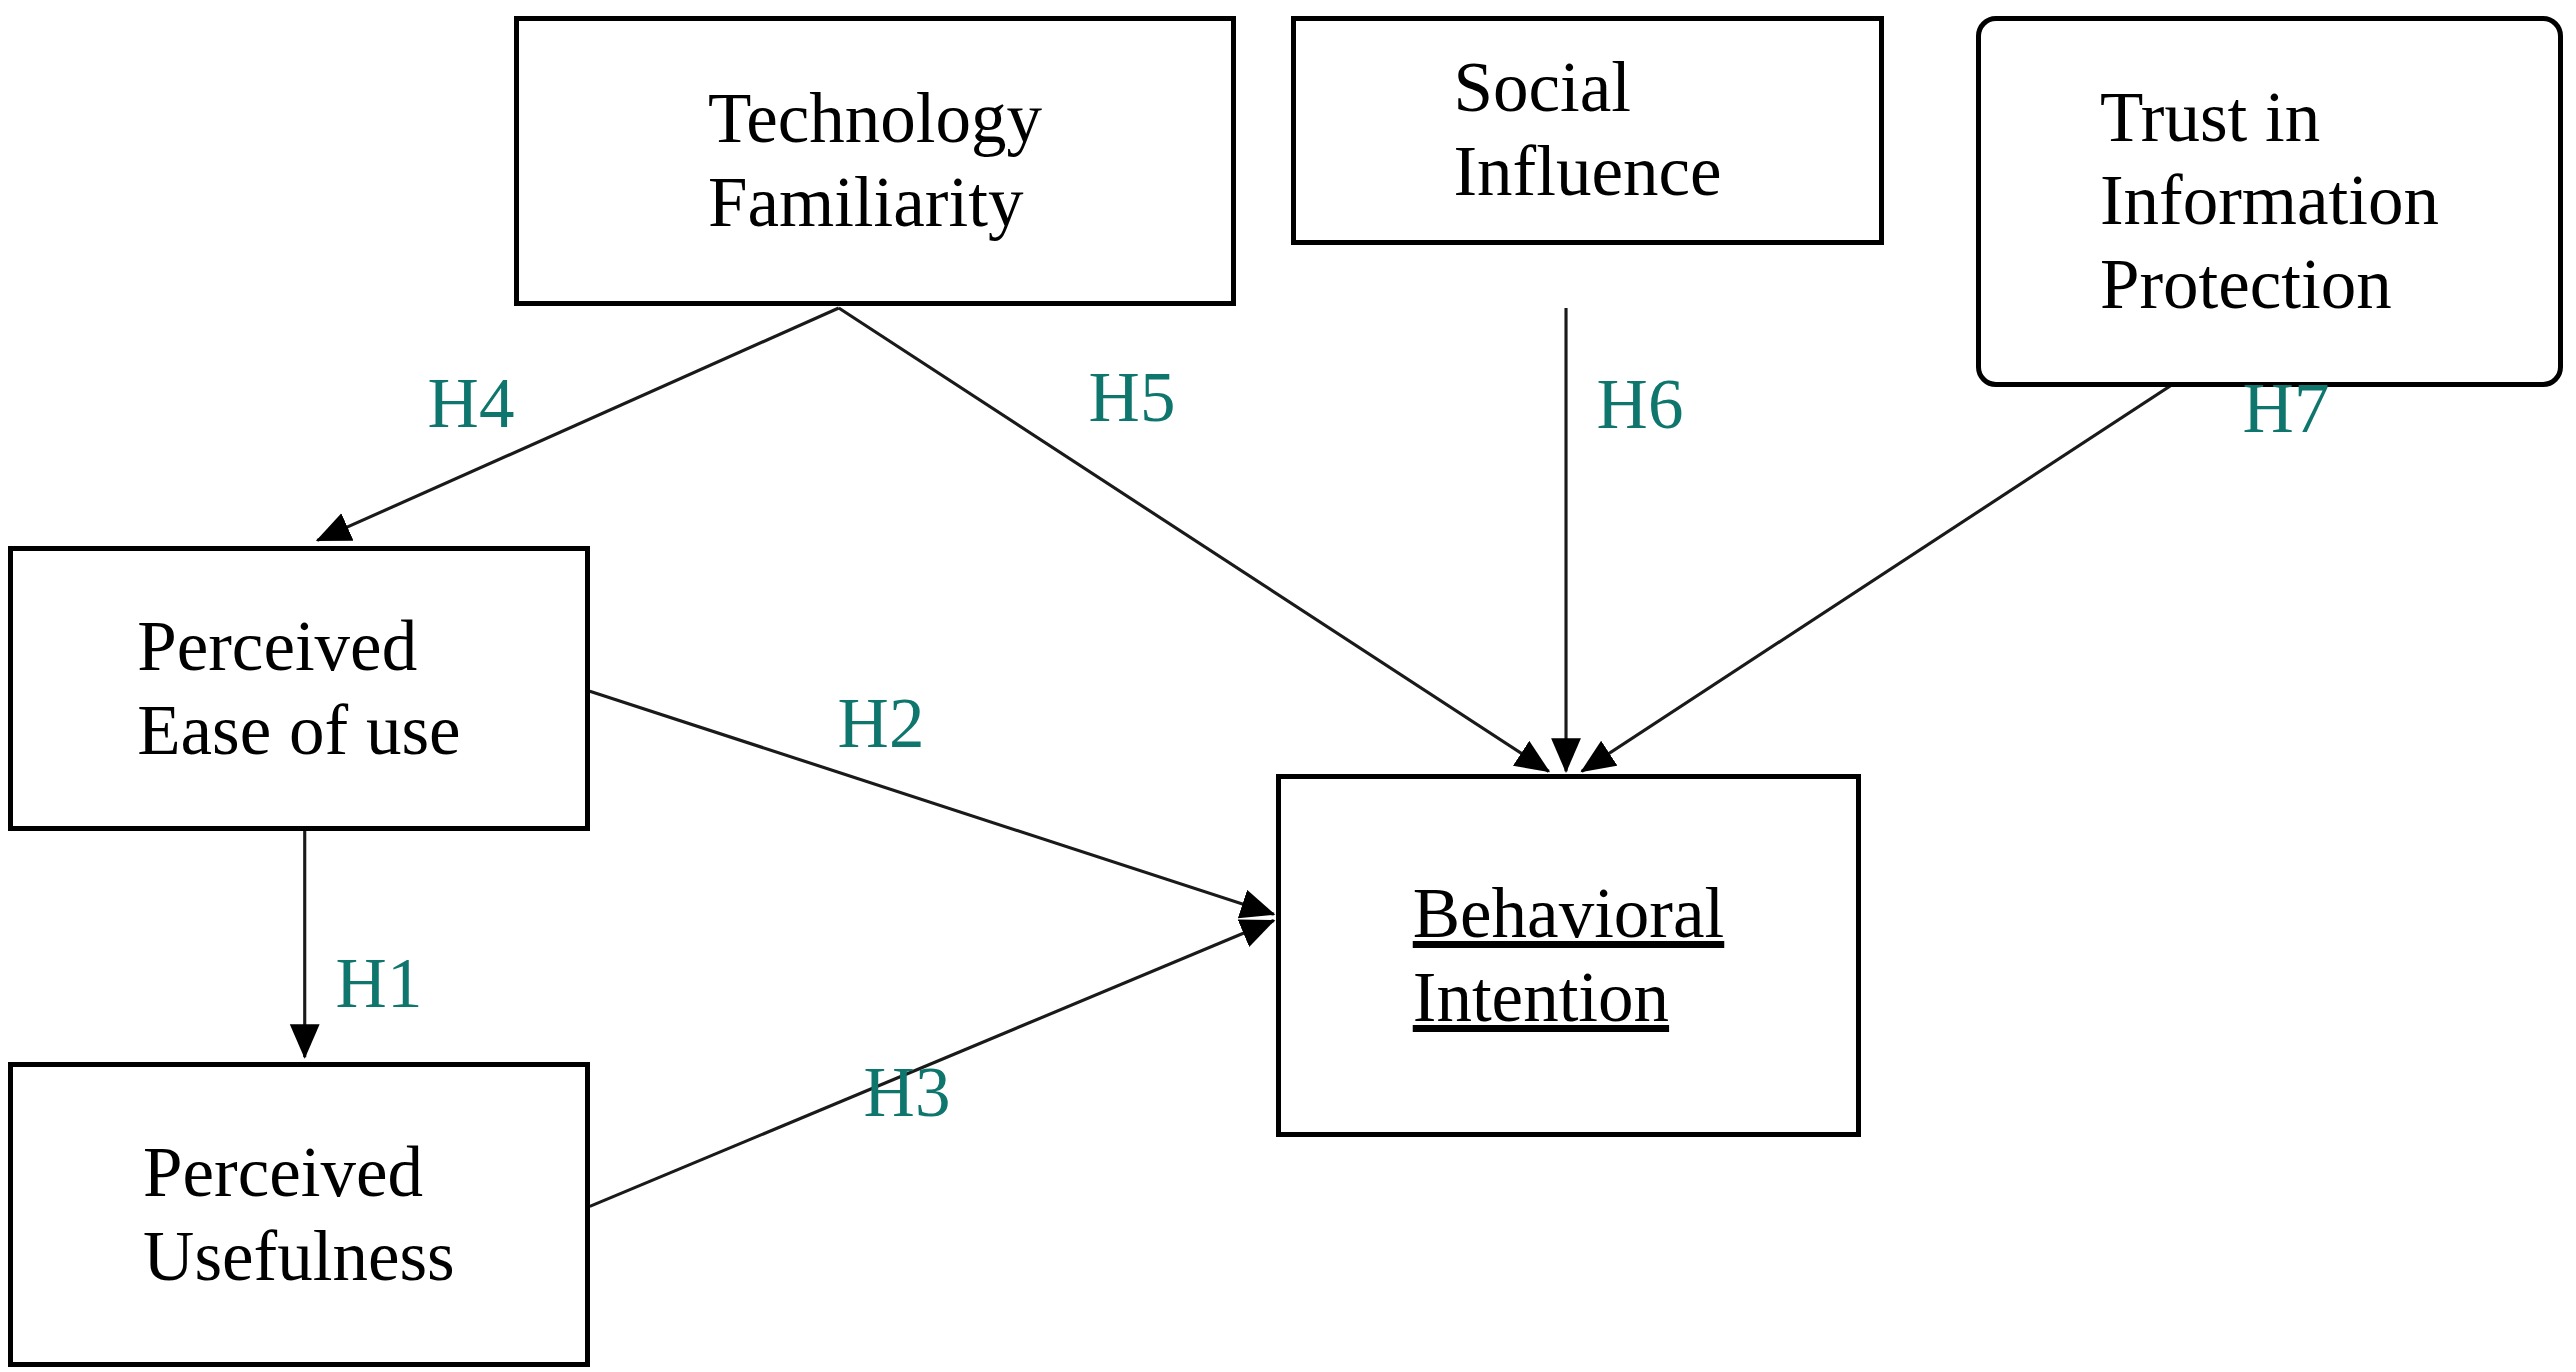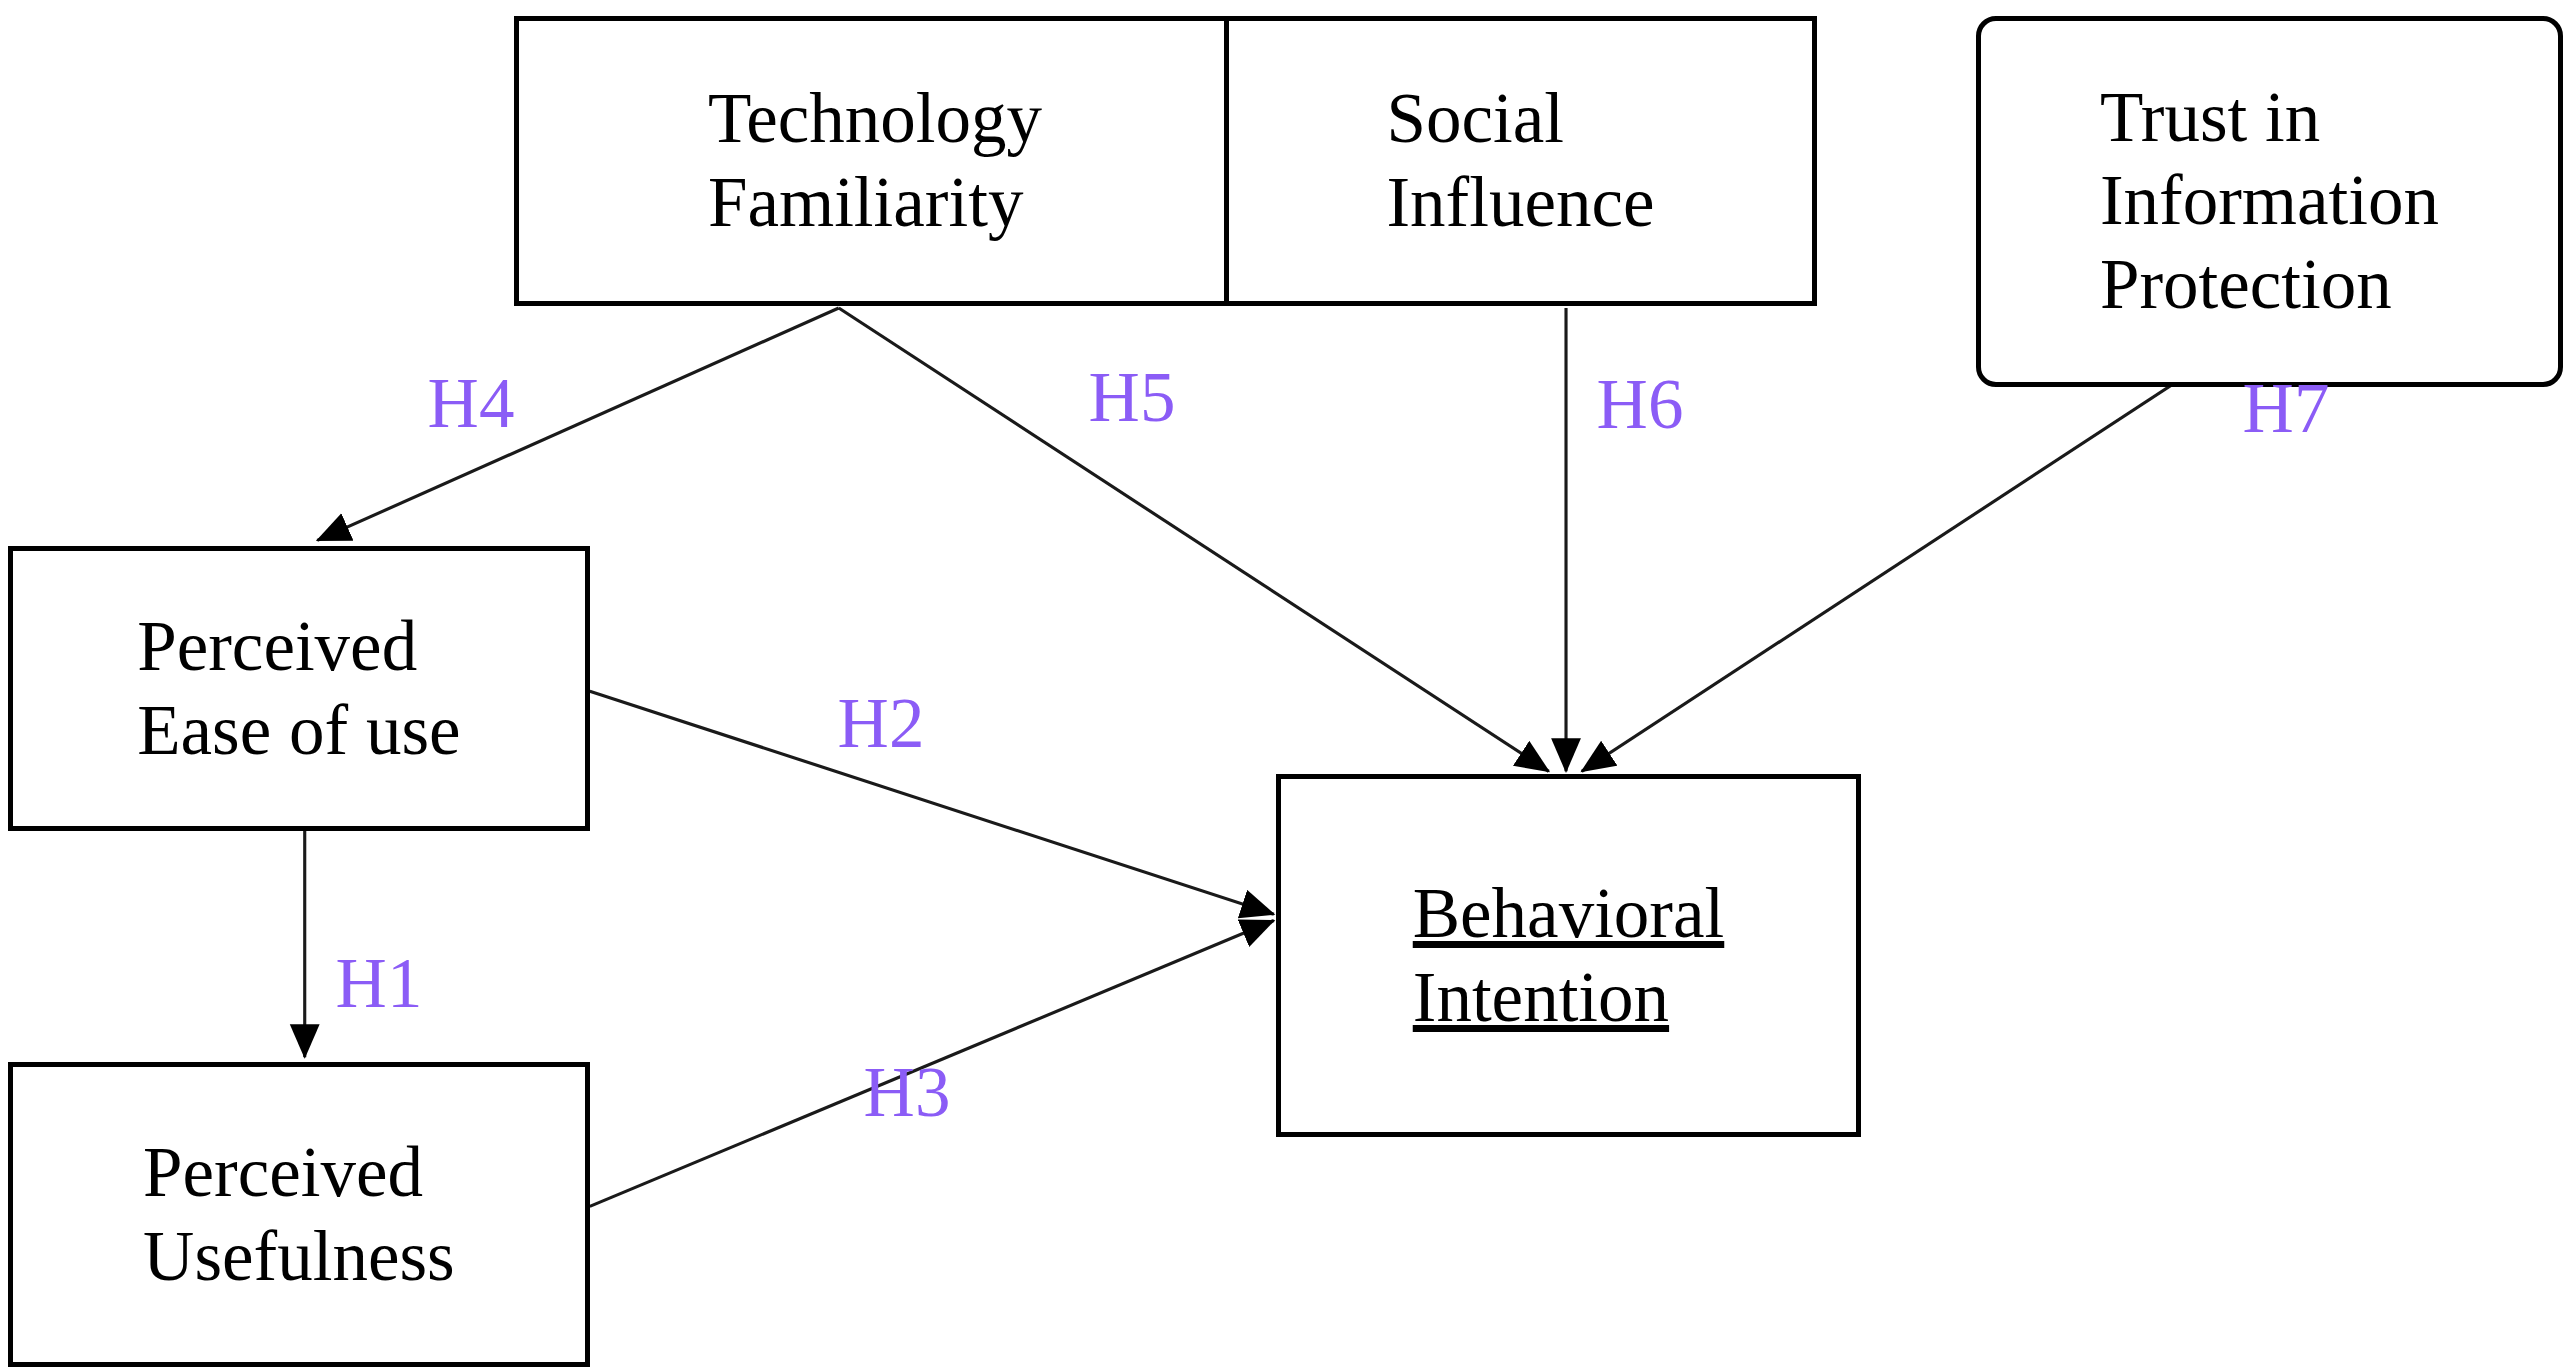--- a/index.html
+++ b/index.html
@@ -36,26 +36,26 @@
     text-align: left;
     font-size: 71px;
     line-height: 1.18;
     color: #000000;
   }
   .edge-label {
     position: absolute;
     transform: translate(-50%, -50%);
     font-size: 71px;
     line-height: 1;
-    color: #8b5cf6;
+    color: #0f766e;
     white-space: nowrap;
   }
   
   #n-tf  { left: 514px;  top: 15.7px;   width: 722px; height: 290px; }
-  #n-si  { left: 1224px; top: 15.7px;   width: 593px; height: 290px; }
+  #n-si  { left: 1291px; top: 15.7px;   width: 593px; height: 229px; }
   #n-tip { left: 1976px; top: 15.7px;   width: 587px; height: 371px; border-radius: 20px; }
   #n-peu { left: 7.9px;   top: 546px;  width: 582px; height: 285px; }
   #n-pu  { left: 7.9px;   top: 1062px; width: 582px; height: 305px; }
   #n-bi  { left: 1276px; top: 774px;  width: 585px; height: 363px; text-decoration: underline; }
   
   #l-h1 { left: 379px;  top: 946px; margin-top: 37px; }
   #l-h2 { left: 881px; top: 723px;  }
   #l-h3 { left: 907px; top: 1092px; }
   #l-h4 { left: 471px;  top: 403px;  }
   #l-h5 { left: 1132px; top: 397px;  }

